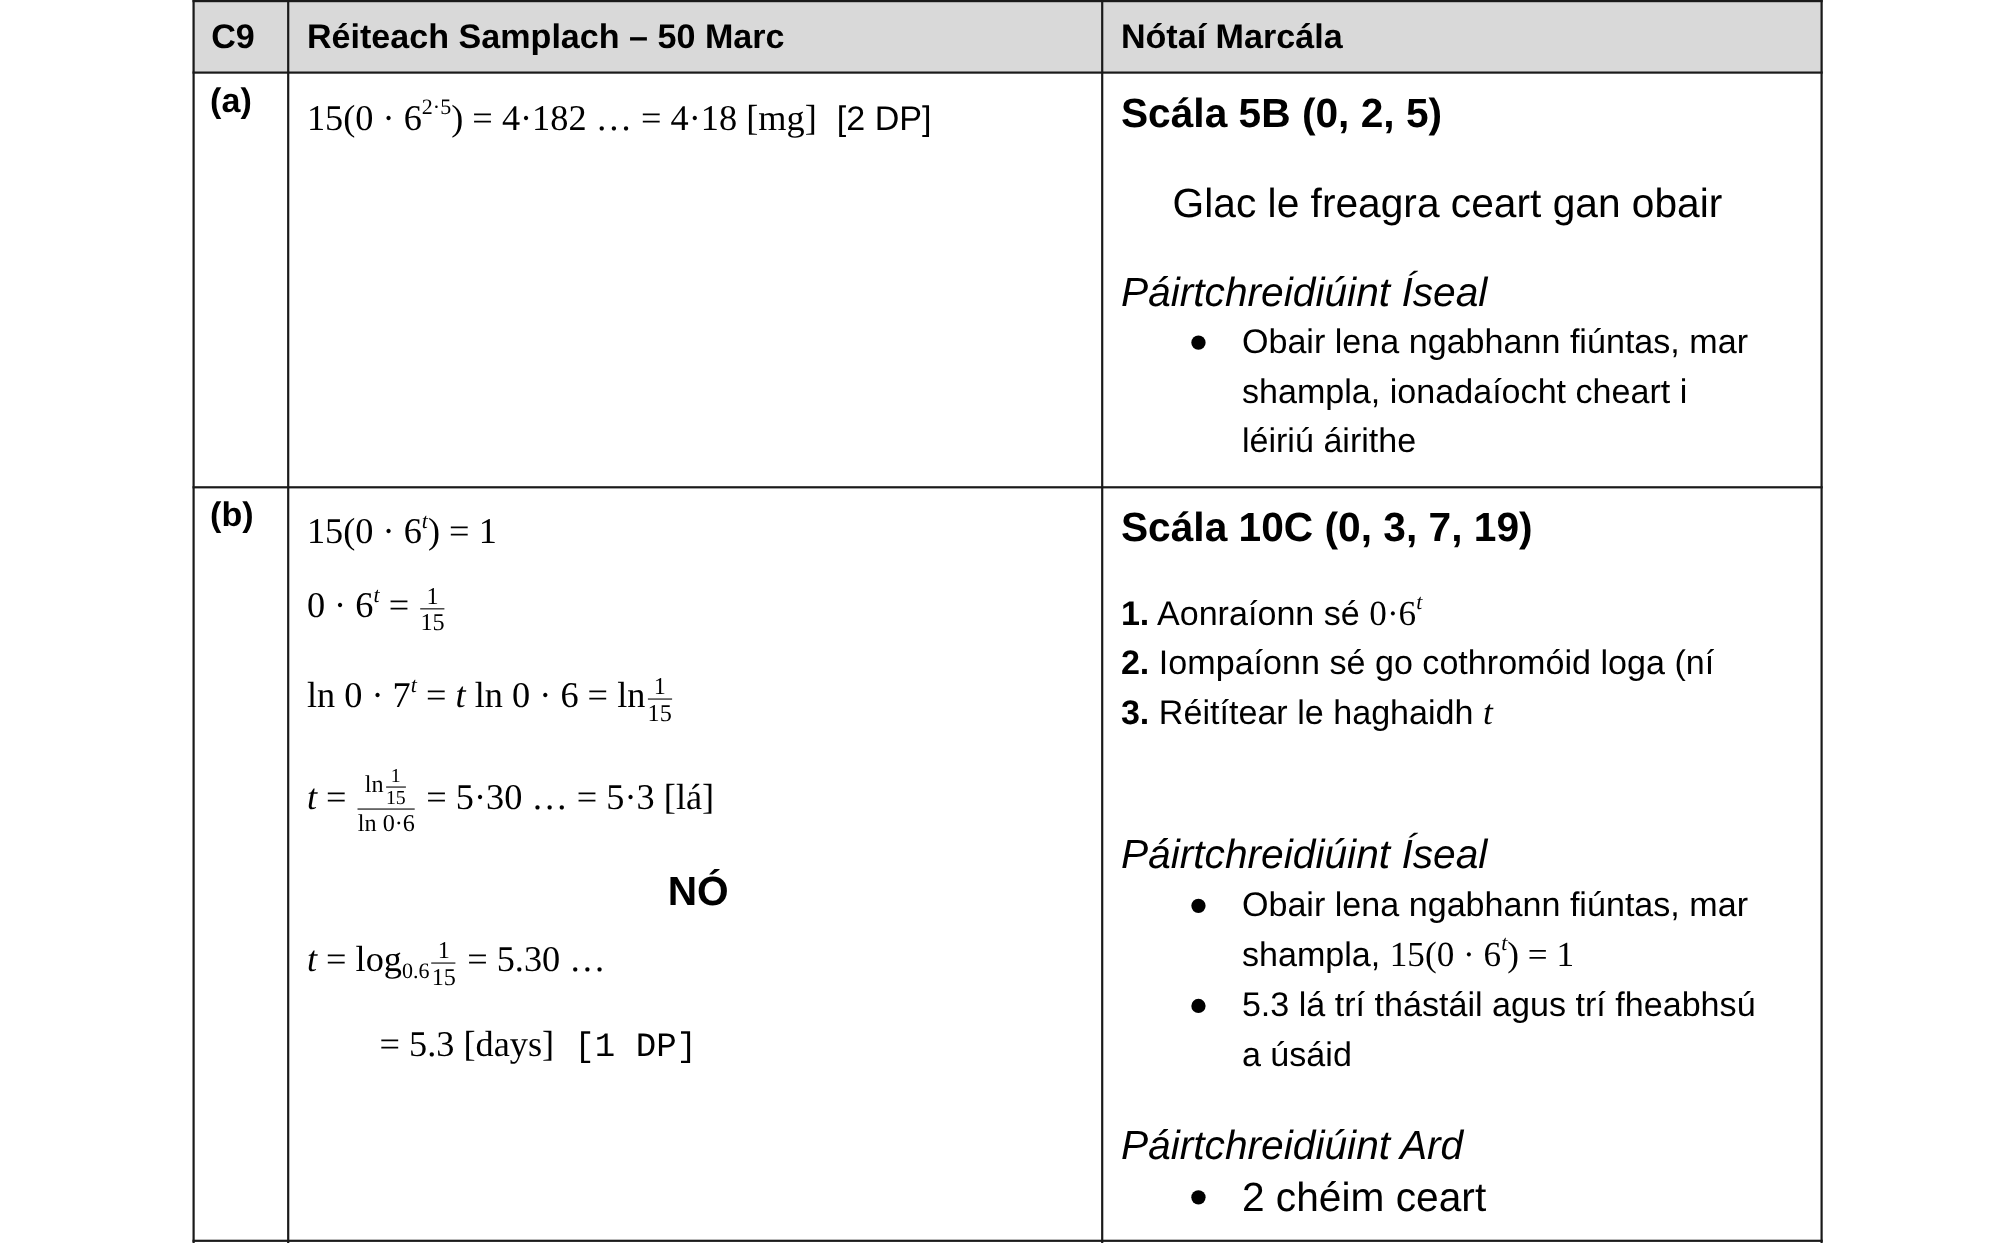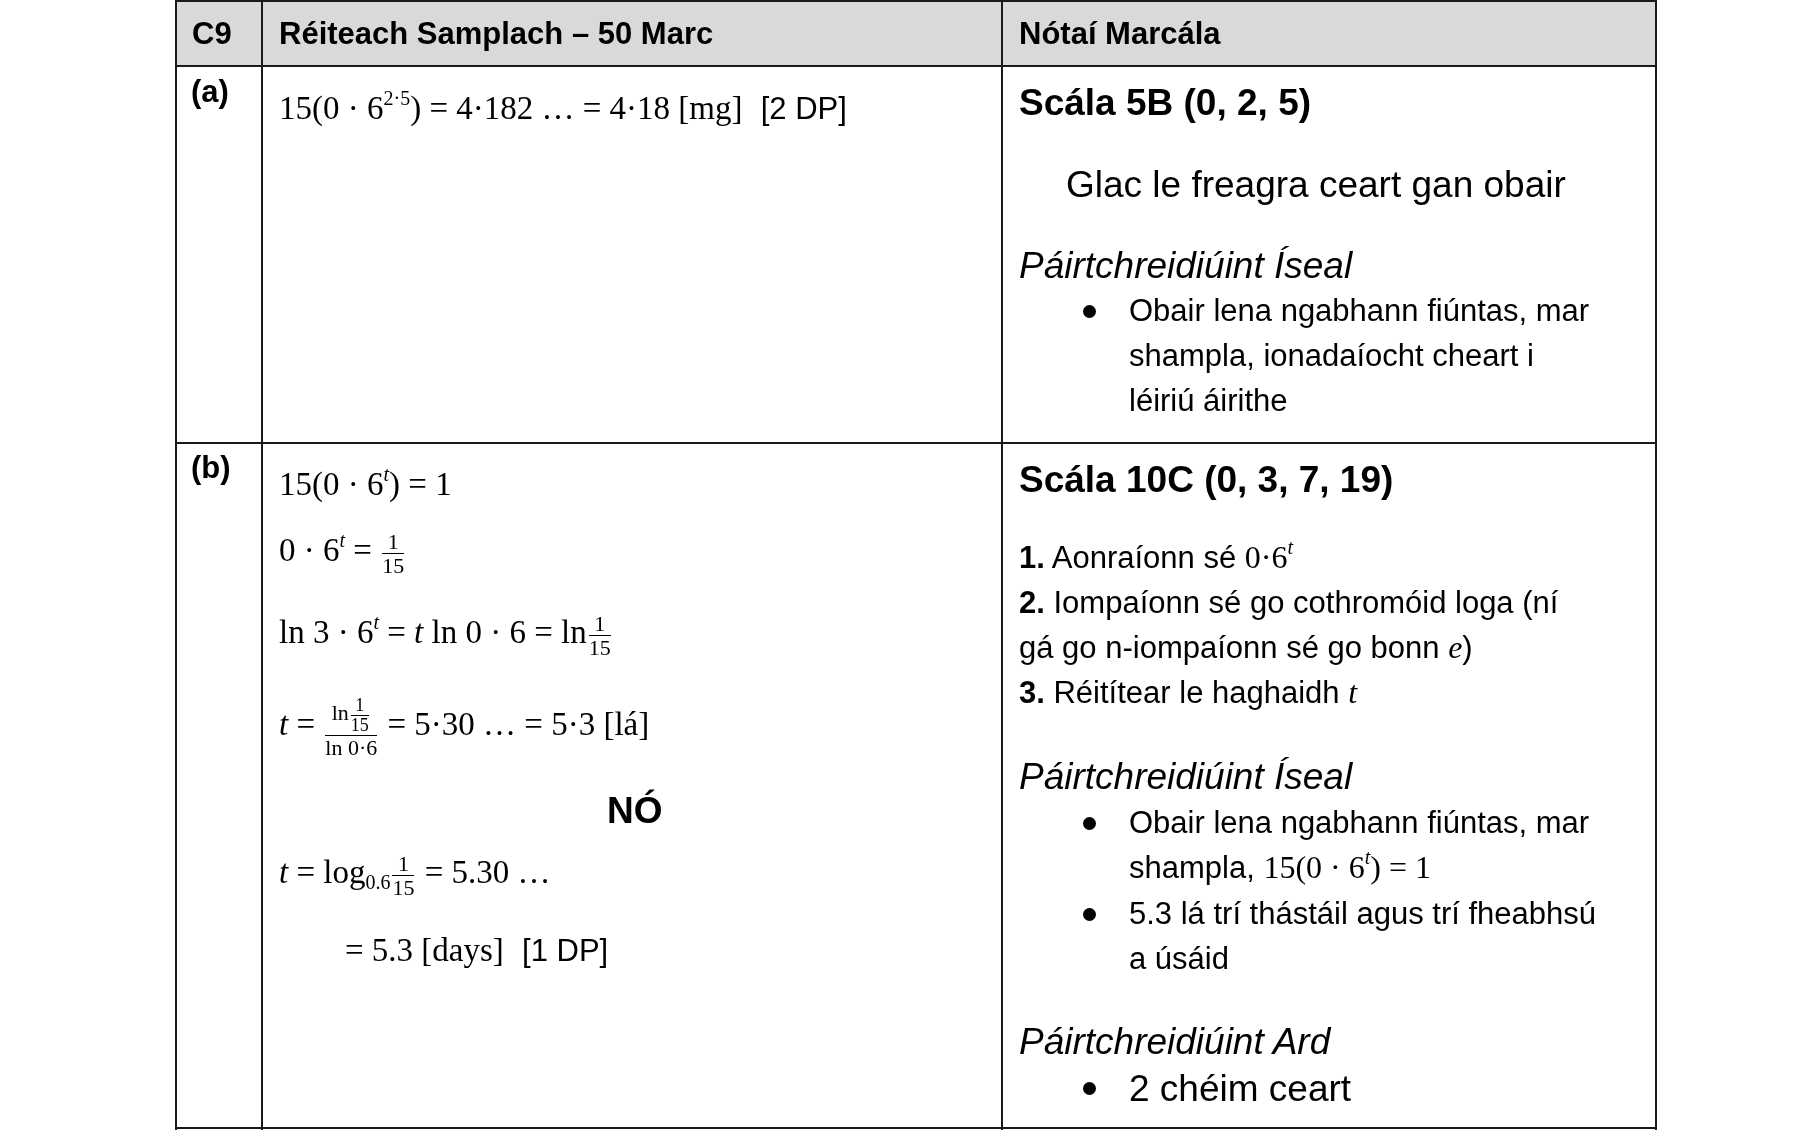--- a/index.html
+++ b/index.html
@@ -64,44 +64,43 @@
 
   <div class="m" style="left:104px; top:466px">
     <span>15(0 · 6</span><sup class="it">t</sup><span>) = 1</span>
   </div>
 
   <div class="m" style="left:104px; top:530px">
     <span>0 · 6</span><sup class="it">t</sup><span> = </span><span class="frac"><span class="num">1</span><span>15</span></span>
   </div>
 
   <div class="m" style="left:104px; top:612px">
-    <span>ln 3 · 6</span><sup class="it">t</sup><span> = </span><span class="it">t</span><span> ln 0 · 6 = ln</span><span class="frac"><span class="num">1</span><span>15</span></span>
+    <span>ln 0 · 7</span><sup class="it">t</sup><span> = </span><span class="it">t</span><span> ln 0 · 6 = ln</span><span class="frac"><span class="num">1</span><span>15</span></span>
   </div>
 
   <div class="m" style="left:104px; top:696px">
     <span class="it">t</span><span> = </span><span class="frac" style="font-size:22px"><span class="num"><span>ln</span><span class="frac small"><span class="num">1</span><span>15</span></span></span><span>ln 0·6</span></span><span> = 5·30 … = 5·3 [lá]</span>
   </div>
 
   <div class="txt b" style="left:432px; top:790px">NÓ</div>
 
   <div class="m" style="left:104px; top:852px">
     <span class="it">t</span><span> = log</span><sub>0.6</sub><span class="frac"><span class="num">1</span><span>15</span></span><span> = 5.30 …</span>
   </div>
 
   <div class="m" style="left:170px; top:932px">
     <span>= 5.3 [days]</span>
-    <span style="font-family:Liberation Sans, sans-serif; font-size:31px; margin-left:10px">[1 DP]</span>
+    <span style="font-family:Liberation Mono, monospace; font-size:31px; margin-left:10px">[1 DP]</span>
   </div>
 
   <div class="txt b" style="left:844px; top:459px">Scála 10C (0, 3, 7, 19)</div>
 
   <div class="lines" style="left:844px; top:535px">
     <div><span class="b">1.</span> <span>Aonraíonn sé </span><span class="math" style="font-size:32px">0·6</span><sup class="math it">t</sup></div>
     <div><span class="b">2.</span> <span>Iompaíonn sé go cothromóid loga (ní</span></div>
-    <div><span>gá go n-iompaíonn sé go bonn </span><span class="math it" style="font-size:32px">e</span><span>)</span></div>
     <div><span class="b">3.</span> <span>Réitítear le haghaidh </span><span class="math it" style="font-size:32px">t</span></div>
   </div>
 
   <div class="txt it" style="left:844px; top:756px">Páirtchreidiúint Íseal</div>
 
   <div class="bullet" style="left:908px; top:817px"></div>
   <div class="lines" style="left:954px; top:800px">
     <div>Obair lena ngabhann fiúntas, mar</div>
     <div><span>shampla, </span><span class="math" style="font-size:32px">15(0 · 6</span><sup class="math it">t</sup><span class="math" style="font-size:32px">) = 1</span></div>
   </div>

